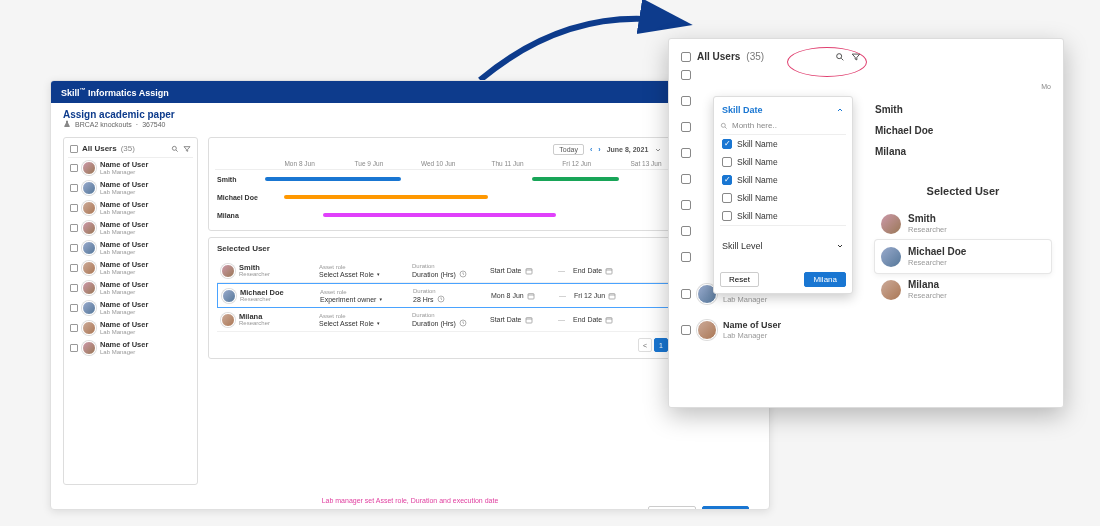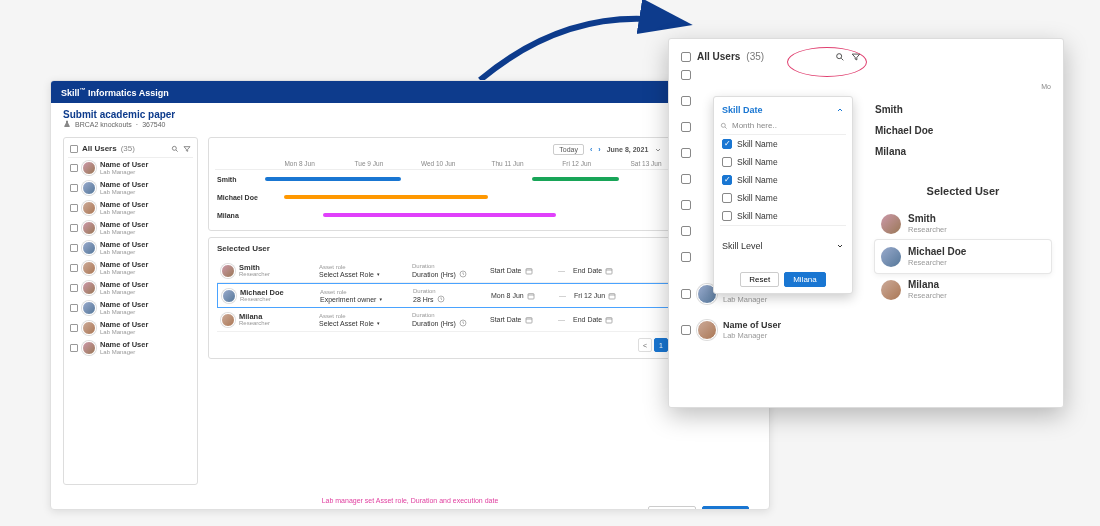--- a/index.html
+++ b/index.html
@@ -87,21 +87,21 @@
   .iz-av.v3 { background: linear-gradient(135deg,#ca9,#a75); }
   .iz-info { display: flex; flex-direction: column; line-height: 1.2; }
   .iz-name { font-size: 9px; font-weight: 600; }
   .iz-role { font-size: 7.5px; color: #999; }
 
   .filter-pop { position: absolute; left: 32px; top: 26px; width: 140px; background: #fff; border: 1px solid #ddd; box-shadow: 0 4px 12px rgba(0,0,0,0.2); border-radius: 3px; padding: 6px; z-index: 2; }
   .fp-head { display: flex; align-items: center; justify-content: space-between; color: #1976d2; font-weight: 600; font-size: 9px; padding: 2px 2px 4px; }
   .fp-search { display: flex; align-items: center; gap: 4px; font-size: 8px; color: #888; border-bottom: 1px solid #eee; padding: 2px 0 4px; }
   .fp-item { display: flex; align-items: center; gap: 5px; font-size: 8.5px; padding: 4px 2px; }
   .fp-section { display: flex; justify-content: space-between; align-items: center; font-size: 9px; padding: 15px 2px; border-top: 1px solid #eee; }
-  .fp-btns { display: flex; gap: 5px; justify-content: center; padding-top: 6px; }
+  .fp-btns { display: flex; gap: 5px; justify-content: space-between; padding-top: 6px; }
   .fp-btns .btn { font-size: 8px; padding: 2px 8px; }
 
   .inset-right { flex: 1; display: flex; flex-direction: column; }
   .iz-gantt-names { padding-top: 32px; display: flex; flex-direction: column; gap: 10px; font-size: 10px; font-weight: 700; }
   .iz-gantt-names .mchev { font-size: 7px; color: #888; font-weight: 400; text-align: right; margin-bottom: 4px; }
   .iz-sel { margin-top: 28px; }
   .iz-sel-title { font-size: 11px; font-weight: 700; text-align: center; margin-bottom: 10px; }
   .iz-sel-row { display: flex; align-items: center; gap: 7px; padding: 6px 6px; }
   .iz-sel-row.hl { background: #fff; box-shadow: 0 0 0 1px #e6e6e6, 0 2px 6px rgba(0,0,0,0.08); border-radius: 3px; }
   .iz-sel-av { width: 20px; height: 20px; border-radius: 50%; background: linear-gradient(135deg,#c9a,#975); flex: none; }
@@ -142,21 +142,21 @@
       <span>
         <svg class="icon-xs" viewBox="0 0 24 24" fill="#fff">
             <circle cx="12" cy="8" r="4"></circle>
             <path d="M4 20c0-4 16-4 16 0"></path>
           </svg>
       </span>
     </div>
   </div>
 
   <div class="page-title-row">
-    <div class="page-title">Submit academic paper</div>
+    <div class="page-title">Assign academic paper</div>
     <div class="breadcrumb">
       <svg class="bc-icon" viewBox="0 0 24 24" fill="#888">
           <path d="M9 2v6l-5 10a2 2 0 0 0 2 3h12a2 2 0 0 0 2-3L15 8V2"></path>
         </svg>
       <span>BRCA2 knockouts</span> · <span>367540</span>
     </div>
   </div>
 
   <div class="body-area">
 

